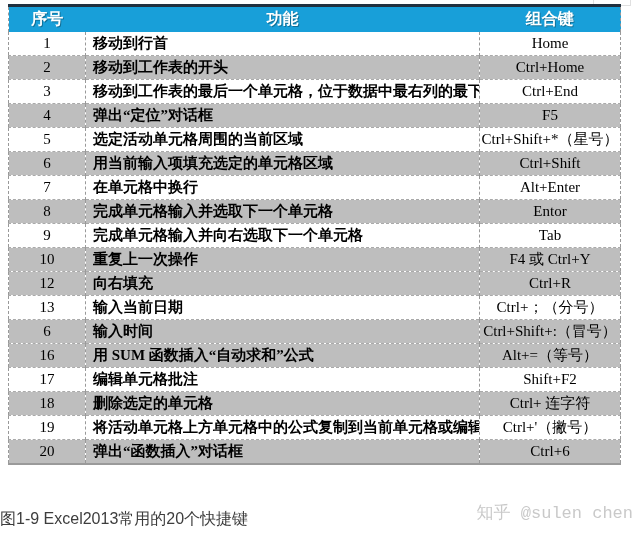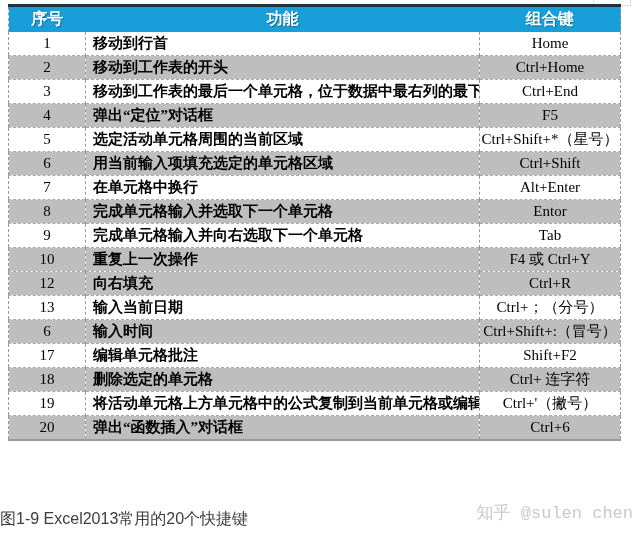--- a/index.html
+++ b/index.html
@@ -149,20 +149,25 @@
     <td class="c-keys">Ctrl+；（分号）</td>
   </tr>
 
   <tr class="alt">
     <td class="c-no">6</td>
     <td class="c-func">输入时间</td>
     <td class="c-keys">Ctrl+Shift+:（冒号）</td>
   </tr>
 
 
+  <tr class="alt">
+    <td class="c-no">16</td>
+    <td class="c-func">用 SUM 函数插入“自动求和”公式</td>
+    <td class="c-keys">Alt+=（等号）</td>
+  </tr>
 
   <tr>
     <td class="c-no">17</td>
     <td class="c-func">编辑单元格批注</td>
     <td class="c-keys">Shift+F2</td>
   </tr>
 
   <tr class="alt">
     <td class="c-no">18</td>
     <td class="c-func">删除选定的单元格</td>

